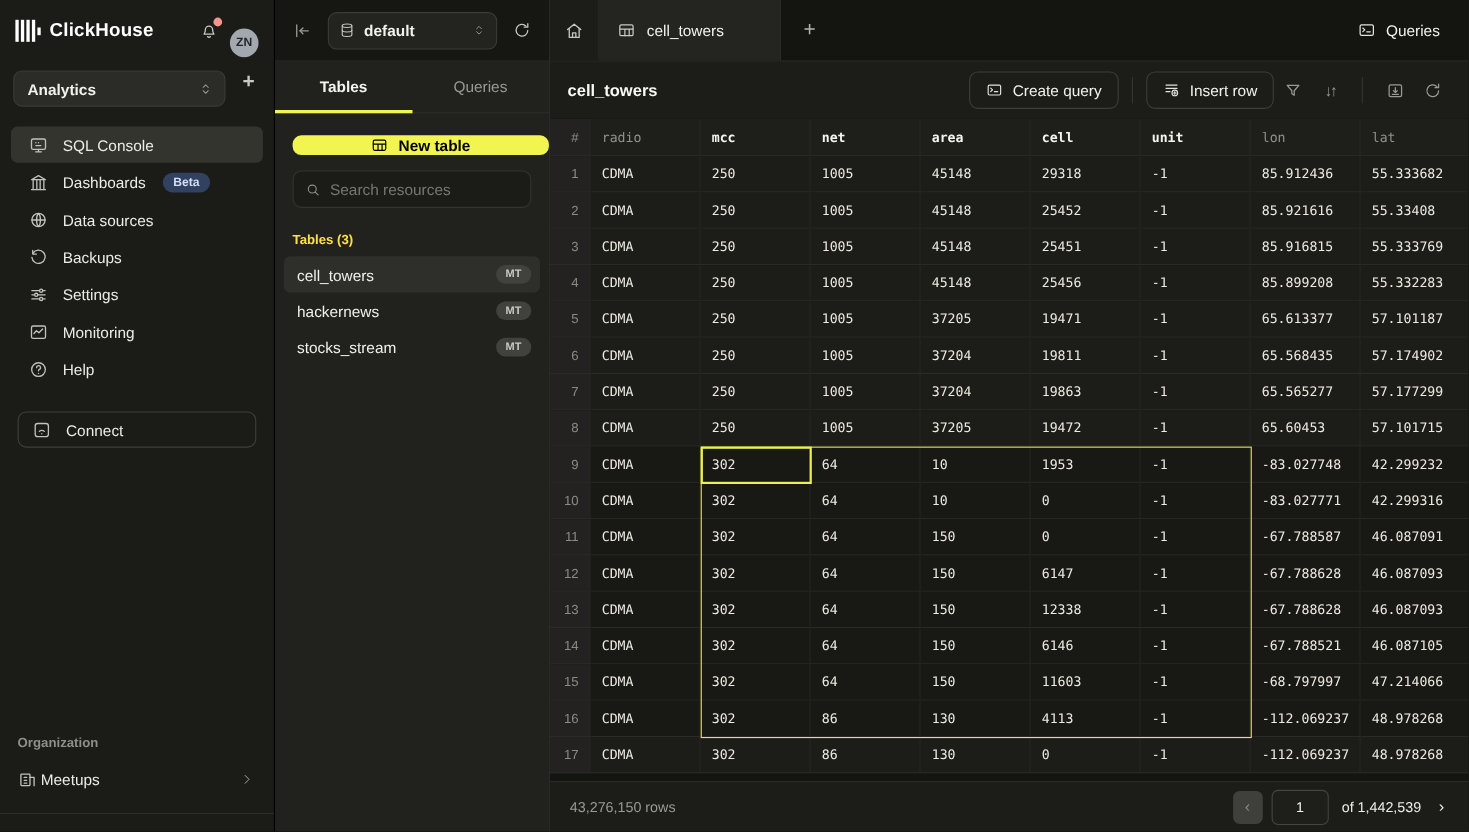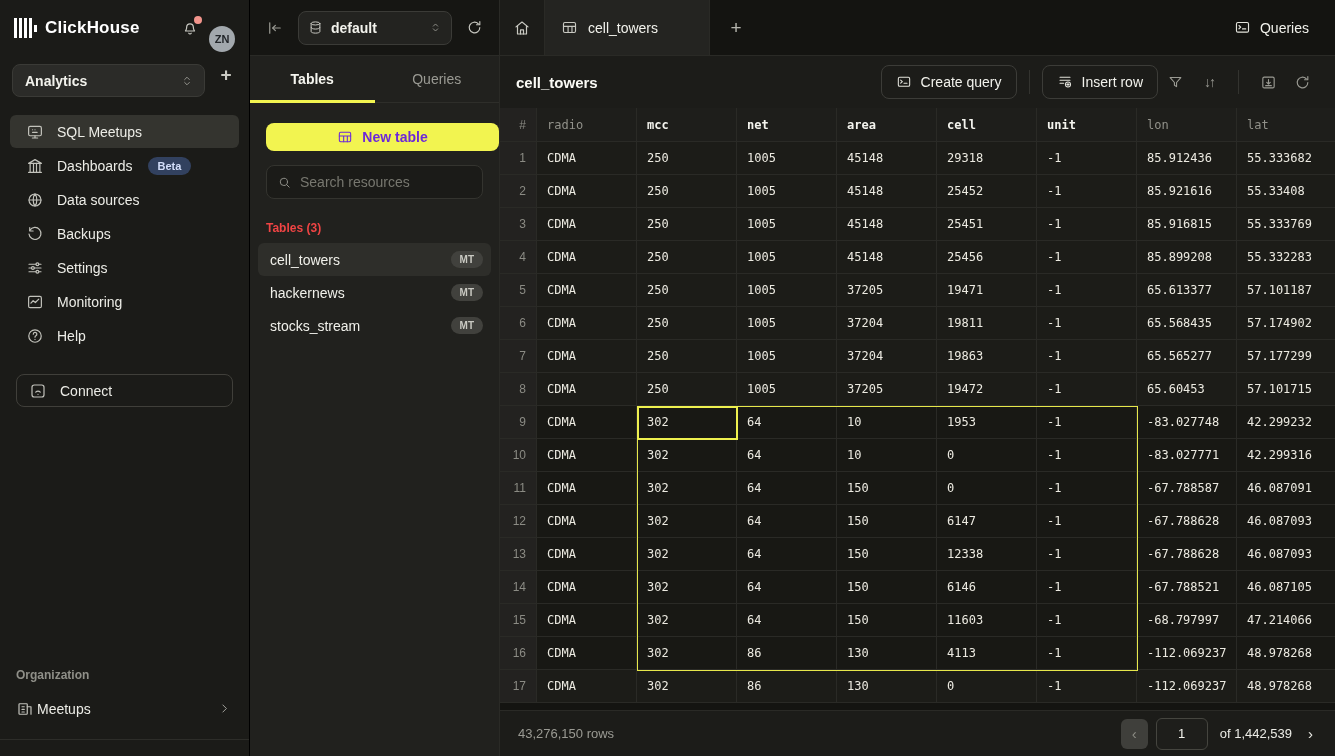--- a/index.html
+++ b/index.html
@@ -55,28 +55,28 @@
   .db-select .nico { width:15px; height:15px; color:#c9c9c2; }
   .db-select .lbl { flex:1; font-size:14px; font-weight:bold; color:#f2f2ec; }
   .db-select .updown { color:#9a9a93; }
   .panel-refresh { color:#c9c9c2; width:17px; height:17px; }
 
   .panel-tabs { display:flex; height:47px; border-bottom:1px solid #2e2e2a; }
   .ptab { flex:1; display:flex; align-items:center; justify-content:center; font-size:14px; color:#9a9a93; position:relative; }
   .ptab.active { color:#f5f5ef; font-weight:bold; }
   .ptab.active::after { content:""; position:absolute; left:0; right:0; bottom:-1px; height:3px; background:#f2f450; }
 
-  .new-table-btn { margin:20px 0 0 16px; height:28px; background:#f2f450; border-radius:8px; display:flex; align-items:center; justify-content:center; gap:9px; color:#6d28d9; font-size:14px; font-weight:bold; }
+  .new-table-btn { margin:20px 0 0 16px; height:18px; background:#f2f450; border-radius:8px; display:flex; align-items:center; justify-content:center; gap:9px; color:#000000; font-size:14px; font-weight:bold; }
   .new-table-btn .nico { width:16px; height:16px; }
   .search-box { margin:14px 16px 0 16px; height:34px; background:#1b1b18; border:1px solid #34342f; border-radius:8px; display:flex; align-items:center; padding:0 10px; gap:8px; }
   .search-box .nico { width:15px; height:15px; color:#8f8f88; }
   .search-box input { flex:1; background:transparent; border:none; outline:none; font-size:14px; color:#ecece6; font-family:inherit; }
   .search-box input::placeholder { color:#77776f; }
 
-  .tables-label { margin:22px 16px 8px 16px; font-size:12px; font-weight:bold; color:#ef4444; }
+  .tables-label { margin:22px 16px 8px 16px; font-size:12px; font-weight:bold; color:#fde047; }
   .tbl-list { padding:0 8px; display:flex; flex-direction:column; }
   .tbl-item { height:33px; border-radius:6px; display:flex; align-items:center; padding:0 8px 0 12px; font-size:14px; color:#f0f0ea; }
   .tbl-item.active { background:#2e2e2a; }
   .tbl-item .name { flex:1; }
   .badge-mt { background:#41413d; color:#c9c9c2; font-size:10px; font-weight:bold; padding:3px 9px; border-radius:10px; }
 
   
   .main { flex:1; display:flex; flex-direction:column; background:#1c1c19; min-width:0; }
   .tabstrip { height:56px; background:#141411; border-bottom:1px solid #2a2a26; display:flex; align-items:stretch; }
   .home-btn { width:45px; background:#1c1c19; border-right:1px solid #2a2a26; display:flex; align-items:center; justify-content:center; color:#c9c9c2; }
@@ -156,21 +156,21 @@
 
   <nav class="nav">
     <div class="nav-item active">
         <span class="nico">
           <svg class="ic" width="18" height="18" viewBox="0 0 24 24">
             <rect x="3.5" y="4.5" width="17" height="12.5" rx="2"></rect>
             <path d="M8.8 9h.01M12 9h.01M8.8 12.5h6"></path>
             <path d="M12 17v3M8.5 20h7"></path>
           </svg>
         </span>
-        <span>SQL Meetups</span>
+        <span>SQL Console</span>
 
       </div>
       <div class="nav-item">
         <span class="nico">
           <svg class="ic" width="18" height="18" viewBox="0 0 24 24">
             <path d="M3.5 20.5h17"></path>
             <path d="M5.5 20.5V8.5M10 20.5V8.5M14 20.5V8.5M18.5 20.5V8.5"></path>
             <path d="M3.5 8.5h17L12 3.5z"></path>
           </svg>
         </span>

